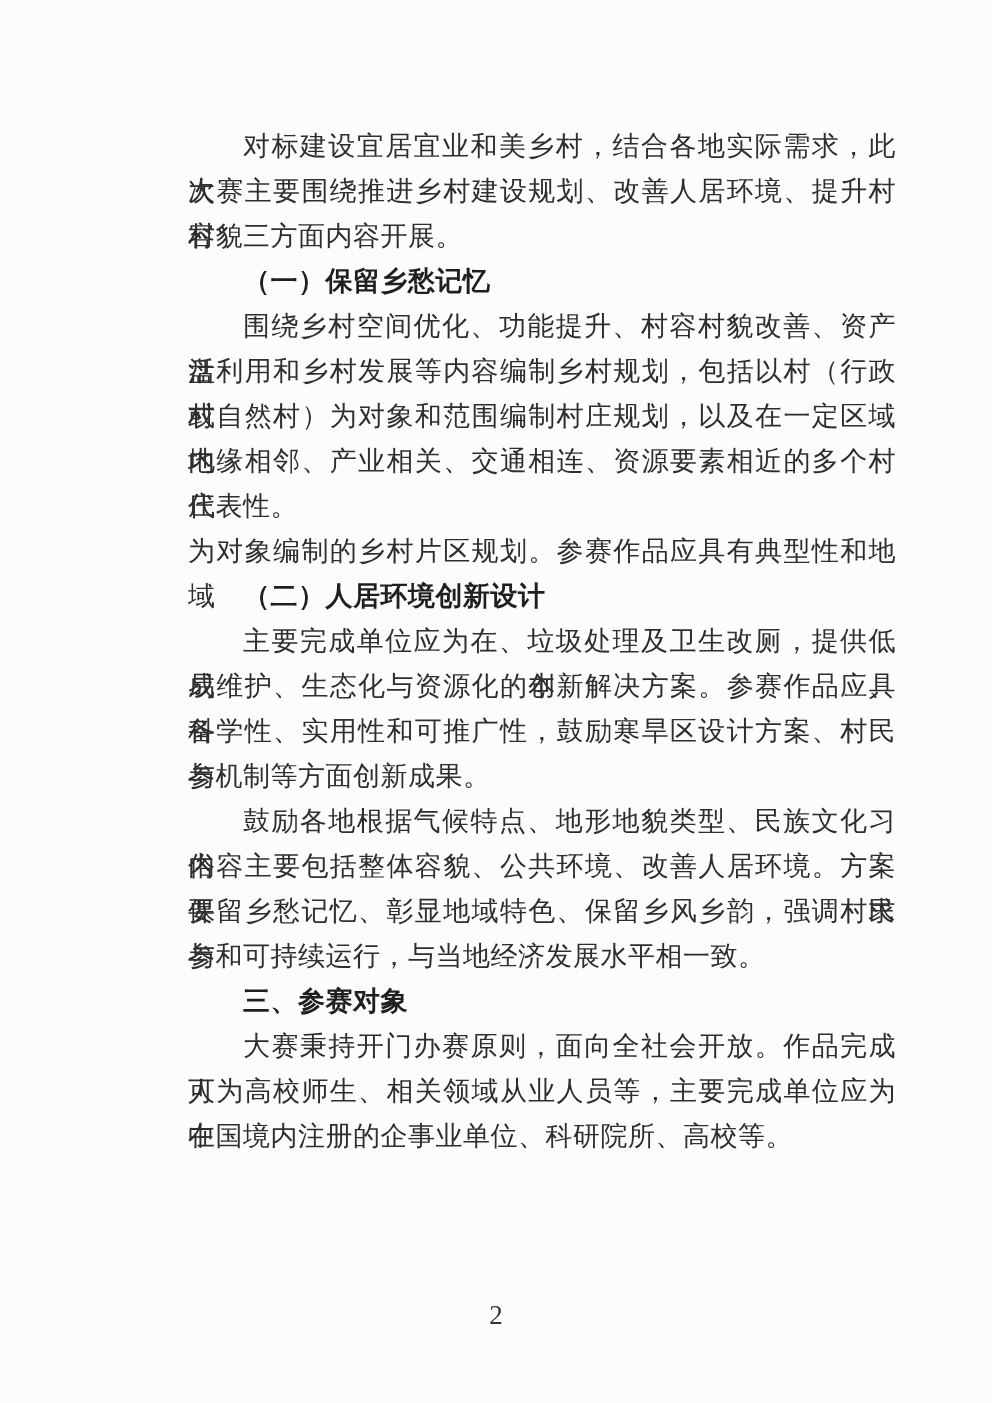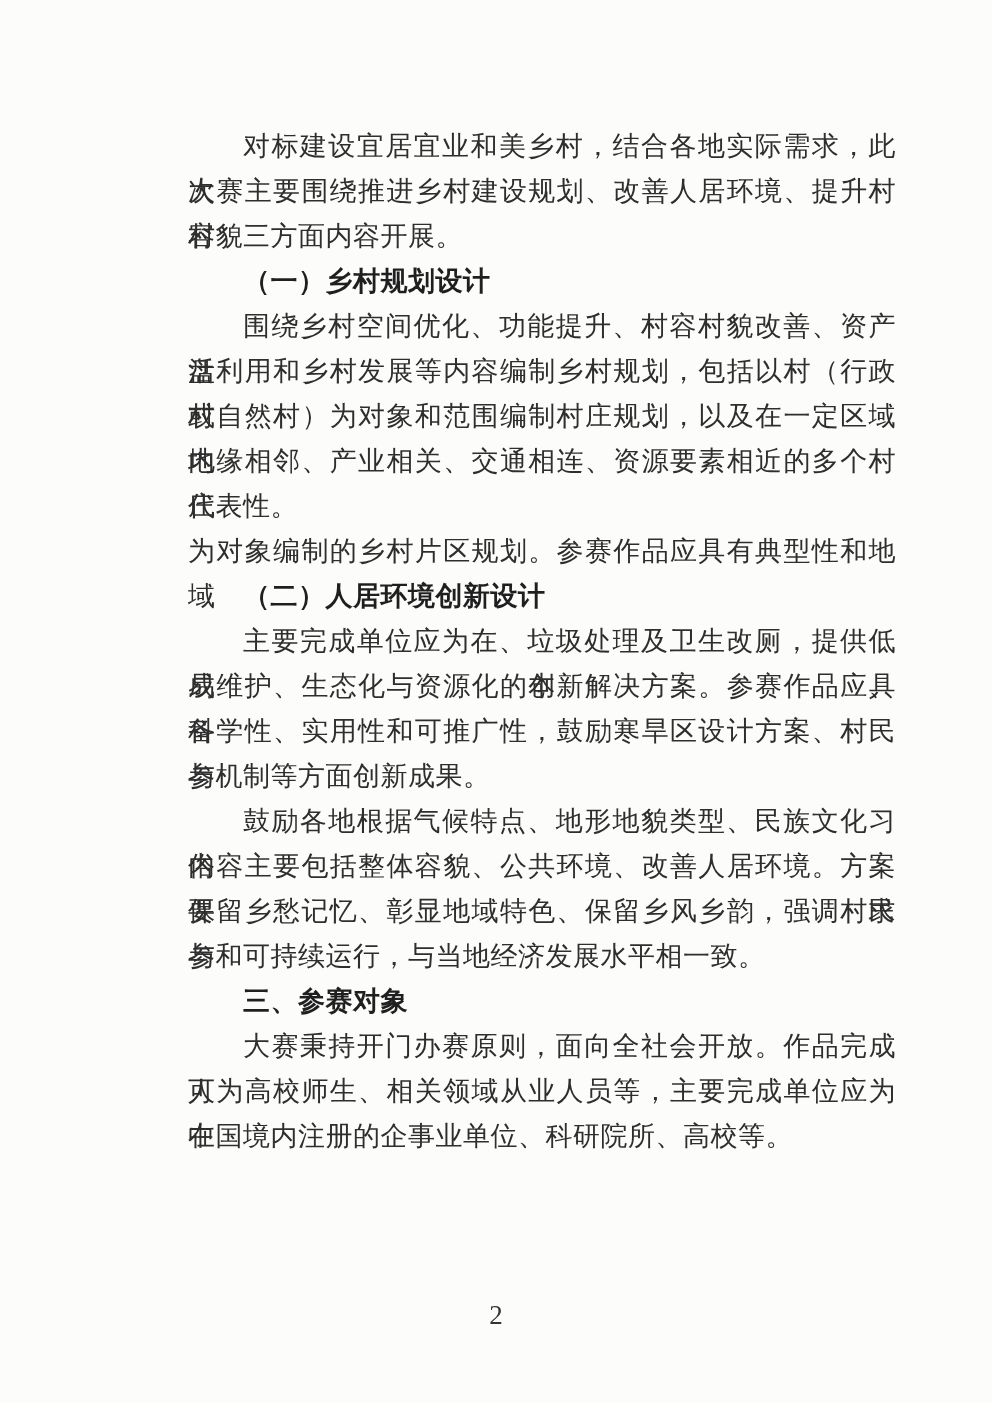--- a/index.html
+++ b/index.html
@@ -60,21 +60,21 @@
 
 <div class="page">
   <div class="content">
 
     <div>
       <div class="line indent fill">对标建设宜居宜业和美乡村，结合各地实际需求，此次</div>
       <div class="line fill">大赛主要围绕推进乡村建设规划、改善人居环境、提升村容</div>
       <div class="line">村貌三方面内容开展。</div>
     </div>
 
-    <div class="line indent head">（一）乡村规划设计</div>
+    <div class="line indent head">（一）保留乡愁记忆</div>
 
     <div>
       <div class="line indent fill">围绕乡村空间优化、功能提升、村容村貌改善、资产盘</div>
       <div class="line fill">活利用和乡村发展等内容编制乡村规划，包括以村（行政村</div>
       <div class="line fill">或自然村）为对象和范围编制村庄规划，以及在一定区域内</div>
       <div class="line fill">地缘相邻、产业相关、交通相连、资源要素相近的多个村庄</div>
       <div class="line">代表性。</div>
       <div class="line fill">为对象编制的乡村片区规划。参赛作品应具有典型性和地域</div>
     </div>
 

